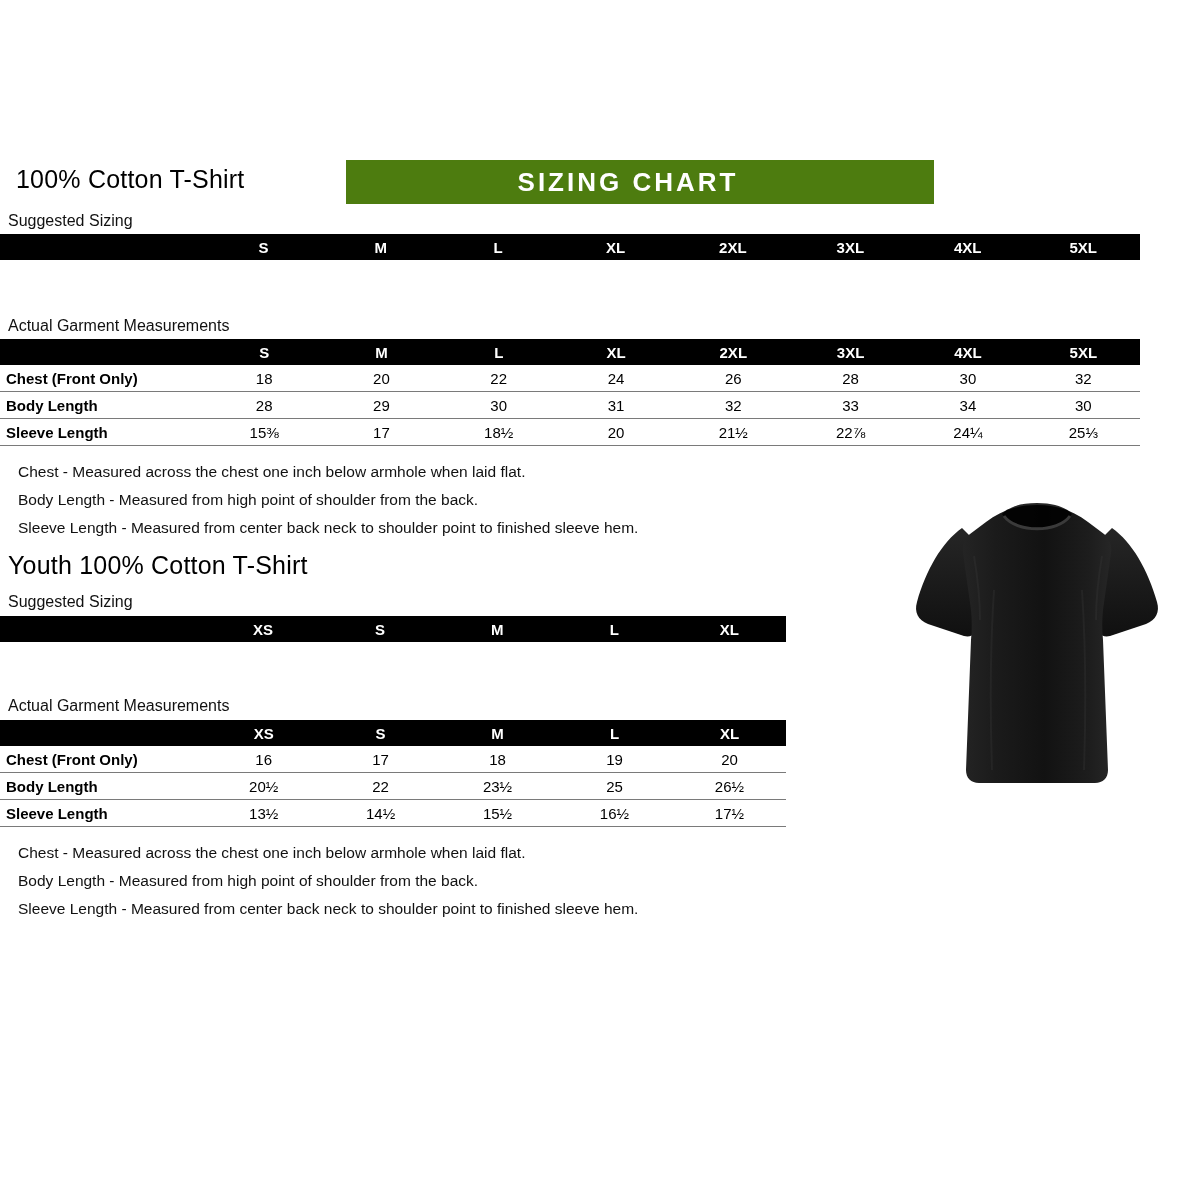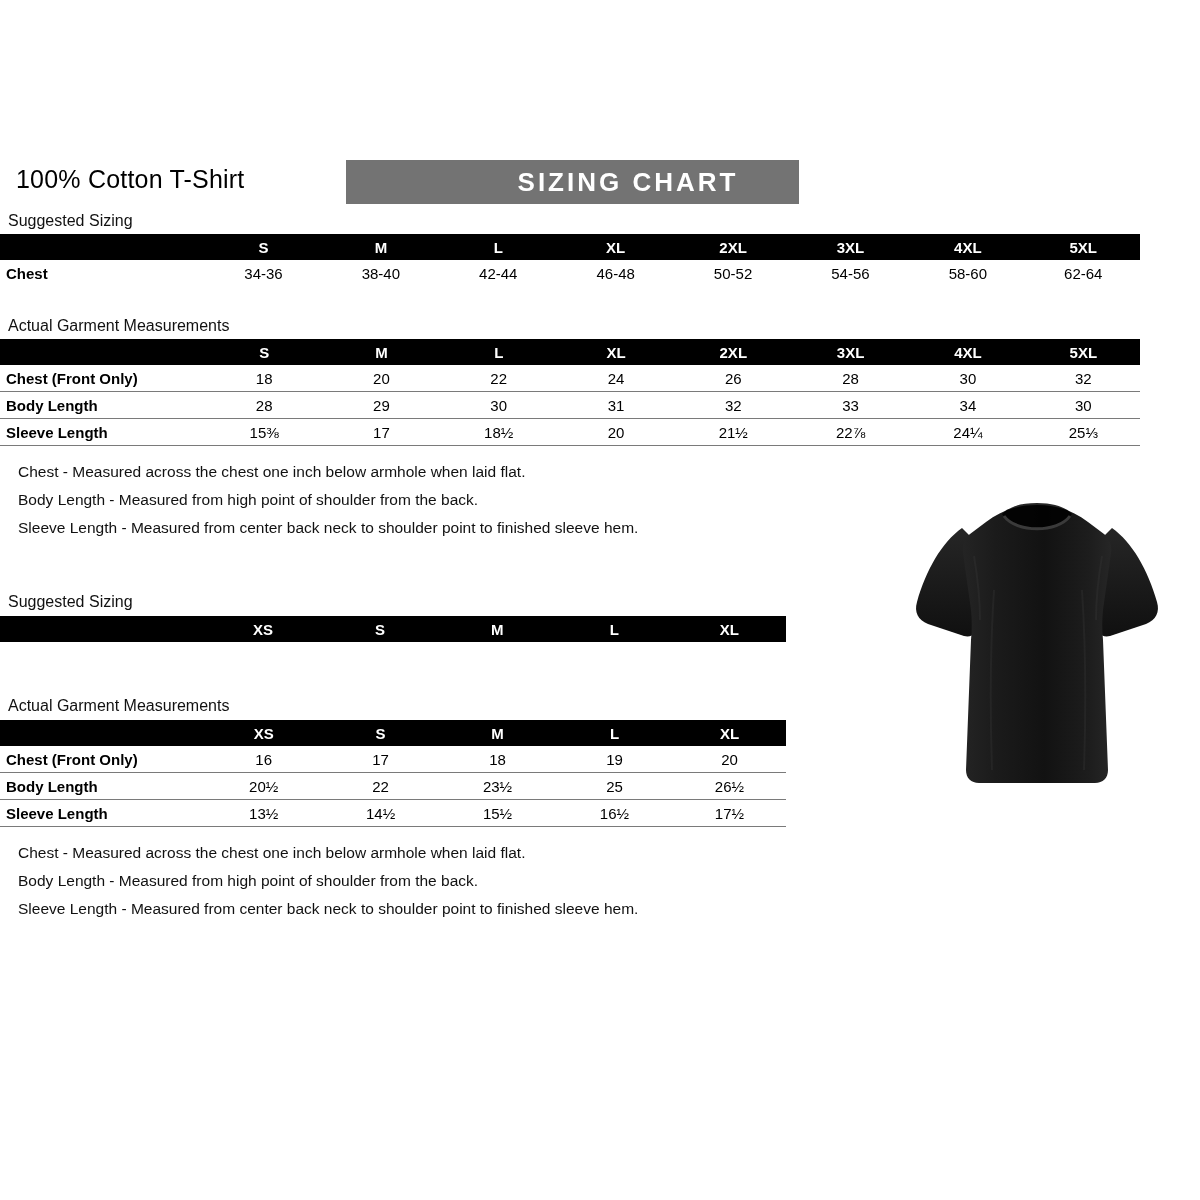--- a/index.html
+++ b/index.html
@@ -38,23 +38,23 @@
     left: 8px;
     top: 5px;
     font-size: 25px;
     letter-spacing: 0.2px;
     white-space: nowrap;
   }
   .sizing-banner {
     position: absolute;
     left: 338px;
     top: 0px;
-    width: 453px;
+    width: 588px;
     height: 44px;
-    background: #737373;
+    background: #4d7c0f;
   }
   .sizing-banner-text {
     position: absolute;
     left: 0;
     top: 0;
     width: 564px;
     height: 44px;
     line-height: 44px;
     text-align: center;
     color: #ffffff;
@@ -158,31 +158,20 @@
       <td class="rowlabel" style="width:200px;"></td>
       <td style="width:118px;">S</td>
       <td style="width:118px;">M</td>
       <td style="width:118px;">L</td>
       <td style="width:118px;">XL</td>
       <td style="width:118px;">2XL</td>
       <td style="width:118px;">3XL</td>
       <td style="width:118px;">4XL</td>
       <td style="width:114px;">5XL</td>
     </tr>
-    <tr class="body-row nolines">
-      <td class="rowlabel">Chest</td>
-      <td>34-36</td>
-      <td>38-40</td>
-      <td>42-44</td>
-      <td>46-48</td>
-      <td>50-52</td>
-      <td>54-56</td>
-      <td>58-60</td>
-      <td>62-64</td>
-    </tr>
   </tbody>
     </table>
 
   <div class="sub-label" style="left:8px; top:317px;">Actual Garment Measurements</div>
 
   <table class="tbl" style="left:0px; top:339px; width:1140px;">
     <tbody>
         <tr class="hdr-band">
       <td class="rowlabel" style="width:200px;"></td>
       <td style="width:118px;">S</td>
@@ -227,20 +216,21 @@
       <td>24¼</td>
       <td>25⅓</td>
     </tr>
   </tbody>
     </table>
 
   <div class="note" style="left:18px; top:463px;">Chest - Measured across the chest one inch below armhole when laid flat.</div>
   <div class="note" style="left:18px; top:491px;">Body Length - Measured from high point of shoulder from the back.</div>
   <div class="note" style="left:18px; top:519px;">Sleeve Length - Measured from center back neck to shoulder point to finished sleeve hem.</div>
 
+  <div class="youth-title" style="top:551px;">Youth 100% Cotton T-Shirt</div>
 
   <div class="sub-label" style="left:8px; top:593px;">Suggested Sizing</div>
 
   <table class="tbl" style="left:0px; top:616px; width:786px;">
     <tbody>
         <tr class="hdr-band">
       <td class="rowlabel" style="width:200px;"></td>
       <td style="width:118px;">XS</td>
       <td style="width:118px;">S</td>
       <td style="width:118px;">M</td>

